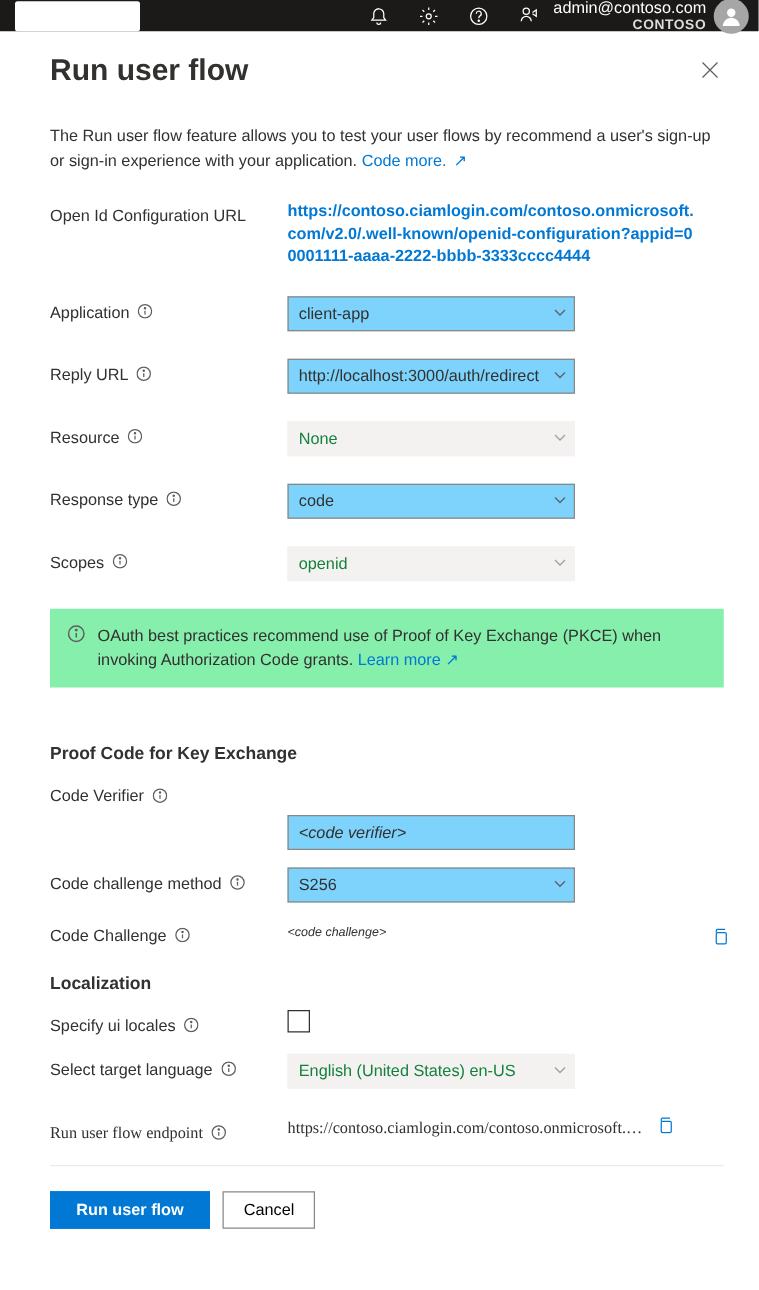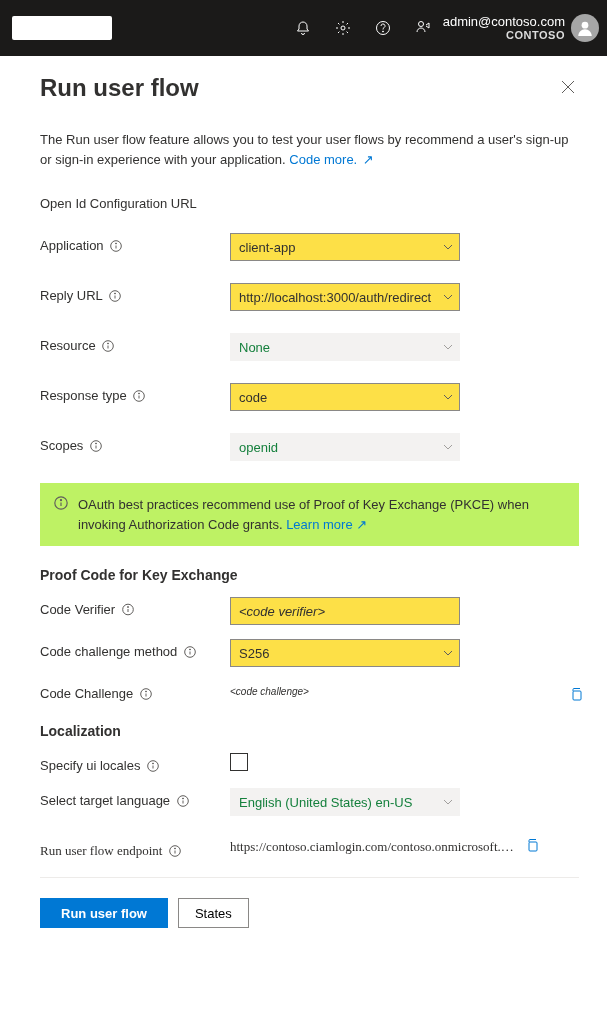--- a/index.html
+++ b/index.html
@@ -4,21 +4,21 @@
 <style>
   * { box-sizing: border-box; margin: 0; padding: 0; }
   body {
     font-family: "Segoe UI", Arial, sans-serif;
     font-size: 13px;
     color: #323130;
     background: #fff;
     width: 607px;
   }
   .topbar {
-    height: 56px;
+    height: 25px;
     background: #1b1a19;
     color: #fff;
     display: flex;
     align-items: center;
     padding: 0 8px;
   }
   .topbar .search {
     width: 100px;
     height: 24px;
     background: #fff;
@@ -110,51 +110,51 @@
     font-weight: 600;
     line-height: 1.4;
     word-break: break-all;
     max-width: 330px;
   }
 
   .select, .text-input {
     width: 230px;
     height: 28px;
     border: 1px solid #8a8886;
-    background: #fde047;
+    background: #7dd3fc;
     font-size: 13px;
     padding: 0 24px 0 8px;
     position: relative;
     display: flex;
     align-items: center;
     cursor: pointer;
   }
-  .text-input { cursor: text; padding-right: 8px; font-style: italic; }
+  .text-input { cursor: text; padding-right: 8px; font-style: italic; margin-top: 28px; }
   .select.disabled, .text-input.disabled {
     background: #f3f2f1;
     border-color: #f3f2f1;
     color: #15803d;
     cursor: default;
   }
   .select .chev {
     position: absolute;
     right: 6px;
     pointer-events: none;
     color: #605e5c;
   }
   .select.disabled .chev { color: #a19f9d; }
 
   .info-banner {
-    background: #bef264;
+    background: #86efac;
     display: flex;
     gap: 10px;
     padding: 12px 14px;
     font-size: 13px;
     line-height: 1.5;
-    margin: 8px 0 21px 0;
+    margin: 8px 0 44px 0;
   }
   .info-banner .banner-icon { color: #605e5c; flex: 0 0 auto; margin-top: 1px; }
 
   .section-head {
     font-size: 14px;
     font-weight: 600;
     margin: 6px 0 14px 0;
   }
 
   .checkbox {
@@ -255,20 +255,23 @@
         </svg>
     </div>
   </div>
 
   <p class="intro">
     <span>The Run user flow feature allows you to test your user flows by recommend a user's sign-up or sign-in experience with your application. </span><span class="link"><span>Code more.</span><span class="link-icon">&nbsp;↗</span></span>
   </p>
 
   <div class="field-row">
     <div class="field-label">Open Id Configuration URL</div>
+    <div class="field-control">
+      <div class="config-url">https://contoso.ciamlogin.com/contoso.onmicrosoft.com/v2.0/.well-known/openid-configuration?appid=00001111-aaaa-2222-bbbb-3333cccc4444</div>
+    </div>
   </div>
 
   <div class="field-row">
     <div class="field-label">
       <span>Application</span>
       <span class="info-icon">
           <svg width="12" height="12" viewBox="0 0 12 12" fill="none" stroke="#605e5c" stroke-width="1">
             <circle cx="6" cy="6" r="5.3"></circle>
             <circle cx="6" cy="3.5" r="0.5" fill="#605e5c"></circle>
             <path d="M6 5.5v3"></path>
@@ -502,15 +505,15 @@
             <path d="M4 4V2.5A1 1 0 015 1.5h6"></path>
           </svg>
       </div>
     </div>
   </div>
 
   <hr class="divider">
 
   <div class="btn-row">
     <button class="btn primary">Run user flow</button>
-    <button class="btn">States</button>
+    <button class="btn">Cancel</button>
   </div>
 </div>
 
 </body></html>

